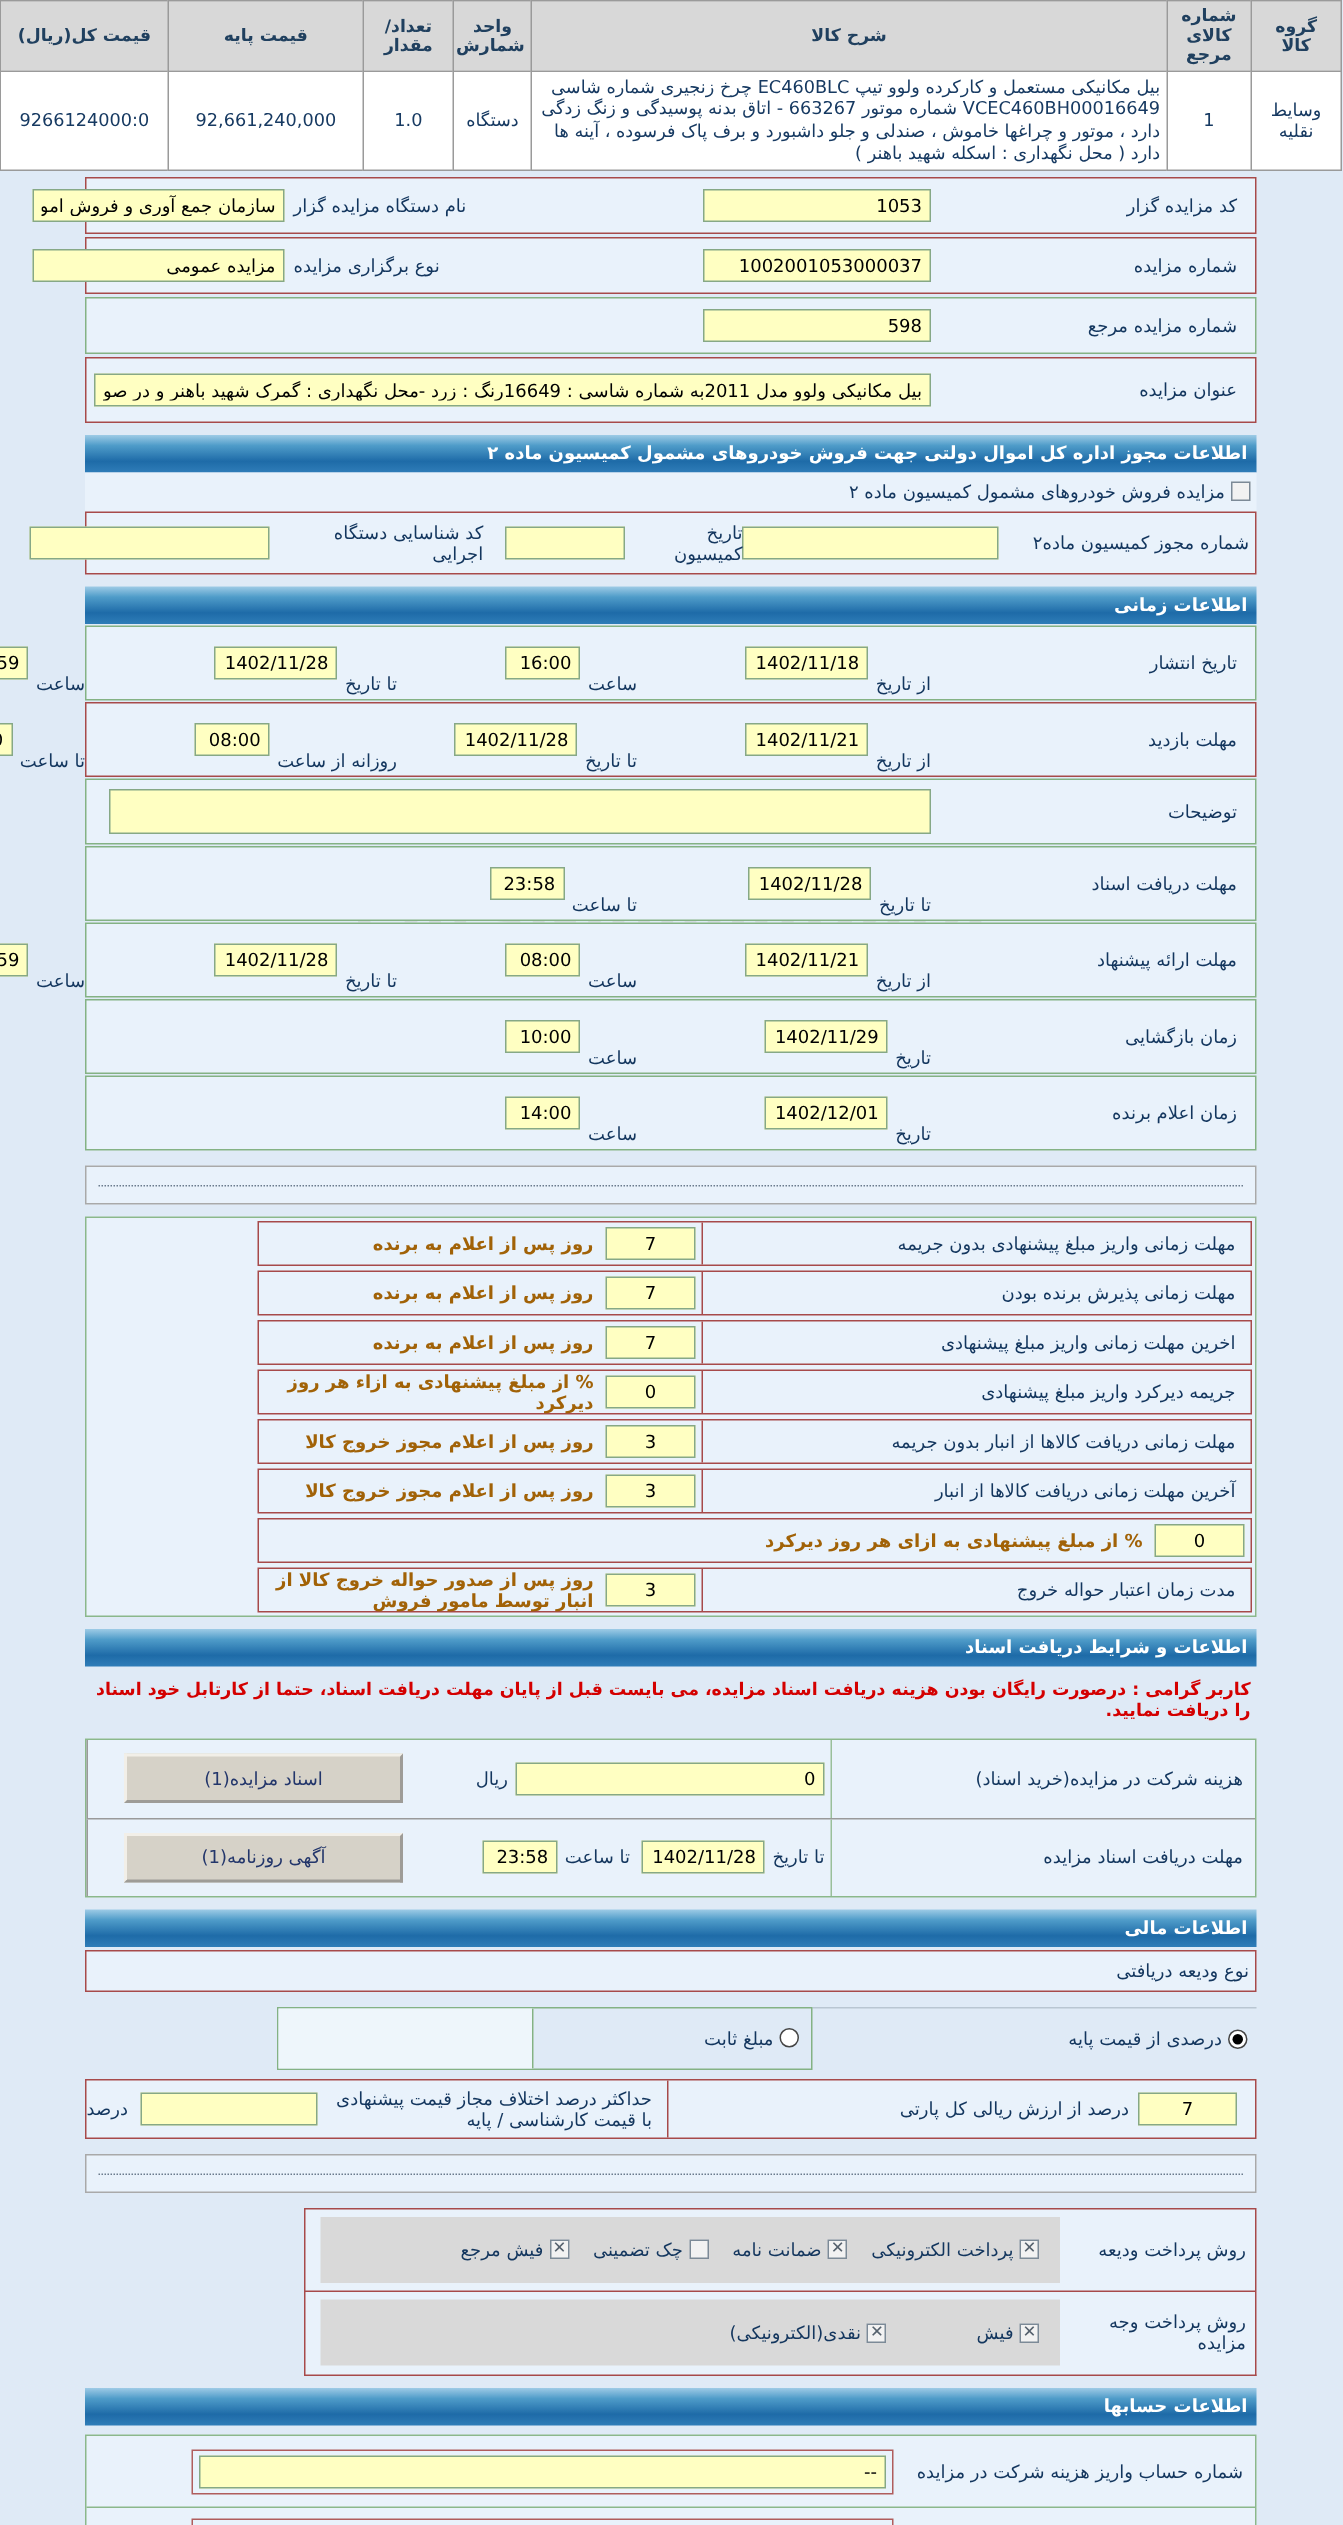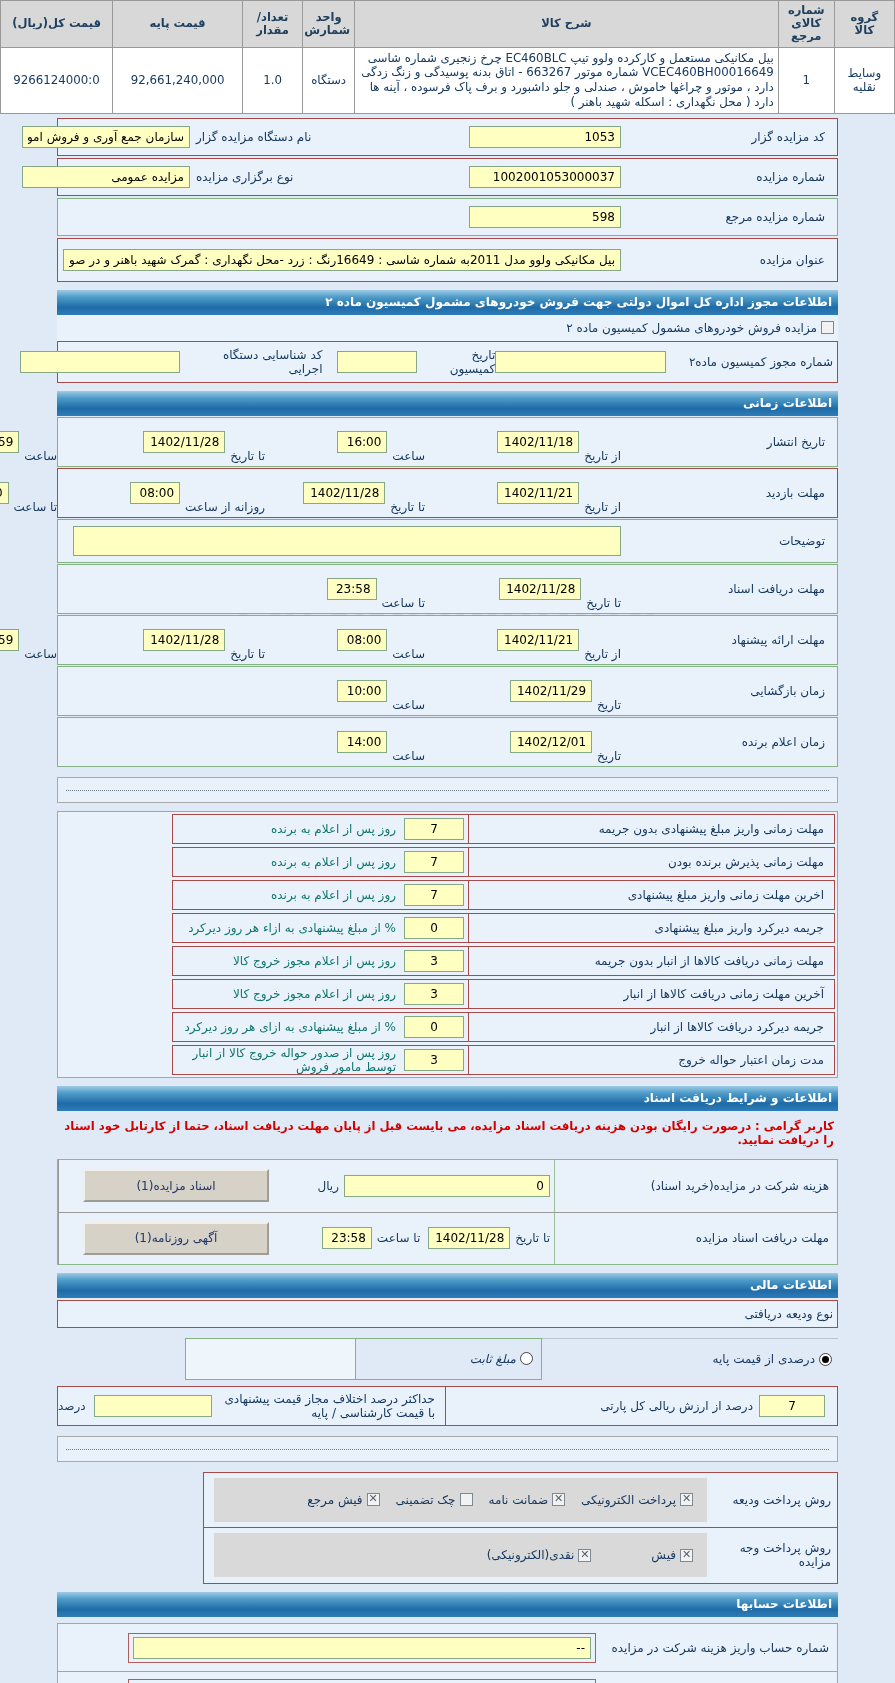--- a/index.html
+++ b/index.html
@@ -59,41 +59,41 @@
 
   .dashed-sep { border:1px solid #a9a9a9; background:#e9f2fb; height:26px; margin-top:10px; position:relative; }
   .dashed-sep::after{ content:""; position:absolute; left:8px; right:8px; top:12px; border-top:1px dotted #6b7b8d; }
 
   
   .pen-wrap { border:1px solid #8bb88b; padding:2px 2px; margin-top:8px; background:#e9f2fb; }
   .pen-row { display:flex; align-items:center; border:1px solid #a74a4a; min-height:30px; margin-left:112px; margin-bottom:3px; background:#e9f2fb; }
   .pen-row:last-child{ margin-bottom:0; }
   .pen-lbl { width:366px; flex:none; padding-right:10px; border-left:1px solid #a74a4a; align-self:stretch; display:flex; align-items:center; }
   input.pen-in { width:60px; margin-right:4px; text-align:center; }
-  .pen-desc { padding-right:8px; color:#0f766e; }
+  .pen-desc { padding-right:8px; color:#a16207;font-weight:bold; }
 
   
   .docs-wrap { border:1px solid #8bb88b; margin-top:6px; background:#e9f2fb; }
   .doc-row { display:flex; align-items:center; min-height:52px; }
   .doc-row + .doc-row { border-top:1px solid #9a9a9a; }
   .doc-lbl { width:282px; flex:none; padding-right:8px; }
   .doc-mid { width:262px; flex:none; display:flex; align-items:center; border-right:1px solid #9abf9a; align-self:stretch; padding-right:4px; }
   .doc-btnzone { flex:1; display:flex; align-items:center; justify-content:center; border-left:1px solid #9a9a9a; align-self:stretch; }
   button.winbtn {
     width:186px; height:33px; background:#d6d2c8; border:2px outset #f2efe8;
     font-family:inherit; font-size:12px; color:#23366b; cursor:pointer;
   }
   .notice { color:#d40000; font-size:11.6px; padding:8px 4px 6px 2px; background:transparent;font-weight:bold; }
 
   
   .radio-row { display:flex; align-items:stretch; margin-top:10px; }
   .radio-cell { display:flex; align-items:center; }
   .rc1 { width:296px; padding-right:6px; border-top:1px solid #b9c6d2; }
   .rbox { display:flex; border:1px solid #84b284; }
-  .rc2 { width:185px; padding-right:8px; height:40px;font-style:italic; }
+  .rc2 { width:185px; padding-right:8px; height:40px; }
   .rc3 { width:170px; background:#eef6fb; border-right:1px solid #84b284; }
   .radio { width:13px; height:13px; border:1px solid #444; border-radius:50%; background:#fff; display:inline-block; margin-left:4px; position:relative; flex:none; }
   .radio.checked::after{ content:""; position:absolute; inset:2px; background:#000; border-radius:50%; }
 
   .pct-row { display:flex; align-items:center; min-height:40px; margin-top:6px; background:#e9f2fb; }
   .pct-right { width:392px; flex:none; display:flex; align-items:center; border-left:1px solid #a74a4a; align-self:stretch; padding-right:12px; }
   .pct-left { flex:1; display:flex; align-items:center; padding-right:10px; }
   input.pct-in { width:66px; text-align:center; margin-left:6px; }
   input.pct-in2 { width:118px; margin:0 8px; }
 
@@ -351,21 +351,20 @@
         <span class="pen-lbl lbl">مهلت زمانی دریافت کالاها از انبار بدون جریمه</span>
         <input class="yb num pen-in" value="3" style="">
         <span class="pen-desc">روز پس از اعلام مجوز خروج کالا</span>
       </div>
       <div class="pen-row">
         <span class="pen-lbl lbl">آخرین مهلت زمانی دریافت کالاها از انبار</span>
         <input class="yb num pen-in" value="3" style="">
         <span class="pen-desc">روز پس از اعلام مجوز خروج کالا</span>
       </div>
       <div class="pen-row">
-        <span class="pen-lbl lbl">جریمه دیرکرد دریافت کالاها از انبار</span>
         <input class="yb num pen-in" value="0" style="">
         <span class="pen-desc">% از مبلغ پیشنهادی به ازای هر روز دیرکرد</span>
       </div>
       <div class="pen-row">
         <span class="pen-lbl lbl">مدت زمان اعتبار حواله خروج</span>
         <input class="yb num pen-in" value="3" style="">
         <span class="pen-desc" style="max-width:300px">روز پس از صدور حواله خروج کالا از انبار توسط مامور فروش</span>
       </div>
     </div>
 

